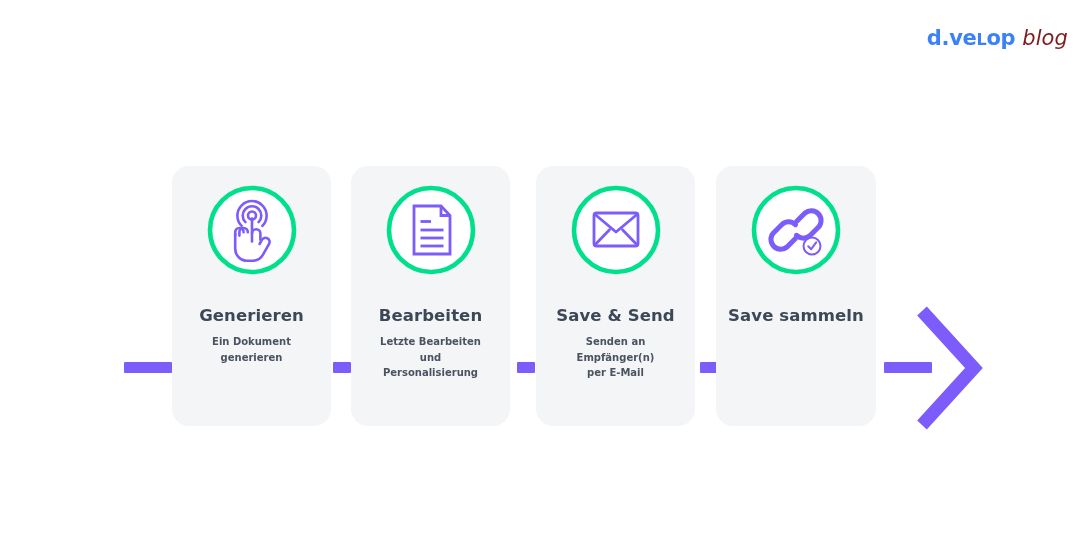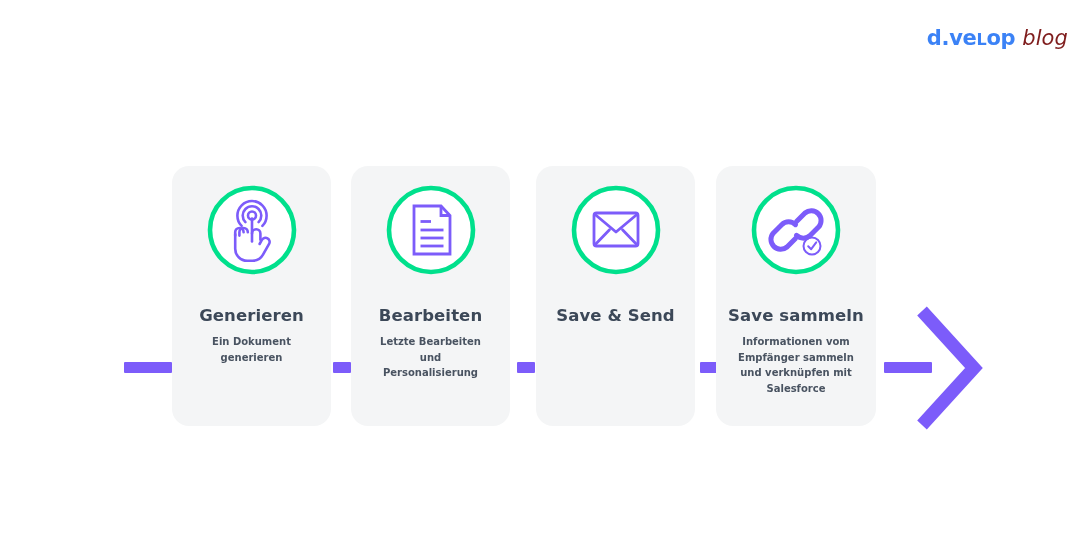--- a/index.html
+++ b/index.html
@@ -193,36 +193,35 @@
         <circle cx="46" cy="46" r="42" fill="#ffffff" stroke="#00e08c" stroke-width="4.6"></circle>
         <g stroke="#7c5cfa" stroke-width="2.8" fill="none" stroke-linecap="round" stroke-linejoin="round">
           <rect x="24" y="29" width="44" height="33" rx="2.5"></rect>
           <path d="M24.8 30.2 L46 48 L67.2 30.2"></path>
           <path d="M24.8 61 L39.5 45.8"></path>
           <path d="M67.2 61 L52.5 45.8"></path>
         </g>
       </svg>
     </div>
     <div class="card-title">Save &amp; Send</div>
+    <div class="card-desc">Senden an
+Empfänger(n)
+per E-Mail</div>
   </div>
 
   <div class="card card-3">
     <div class="icon-ring">
       <svg width="92" height="92" viewBox="0 0 92 92" xmlns="http://www.w3.org/2000/svg">
         <circle cx="46" cy="46" r="42" fill="#ffffff" stroke="#00e08c" stroke-width="4.6"></circle>
         <g stroke="#7c5cfa" stroke-width="5" fill="none" stroke-linecap="round" stroke-linejoin="round">
           <path d="M46.5 37.5 L55 29 a9.8 9.8 0 0 1 13.8 13.8 L60.3 51.3 a9.8 9.8 0 0 1 -13.8 0"></path>
           <path d="M45.5 54.5 L37 63 a9.8 9.8 0 0 1 -13.8 -13.8 L31.7 40.7 a9.8 9.8 0 0 1 13.8 0"></path>
         </g>
         <g stroke="#7c5cfa" stroke-width="2" fill="none" stroke-linecap="round" stroke-linejoin="round">
           <circle cx="62" cy="62" r="8.5"></circle>
           <path d="M58.2 62.2 L61.2 65.2 L66.2 58.4"></path>
         </g>
       </svg>
     </div>
     <div class="card-title">Save sammeln</div>
-    <div class="card-desc">Informationen vom
-Empfänger sammeln
-und verknüpfen mit
-Salesforce</div>
   </div>
 
 </div>
 
 </body></html>

